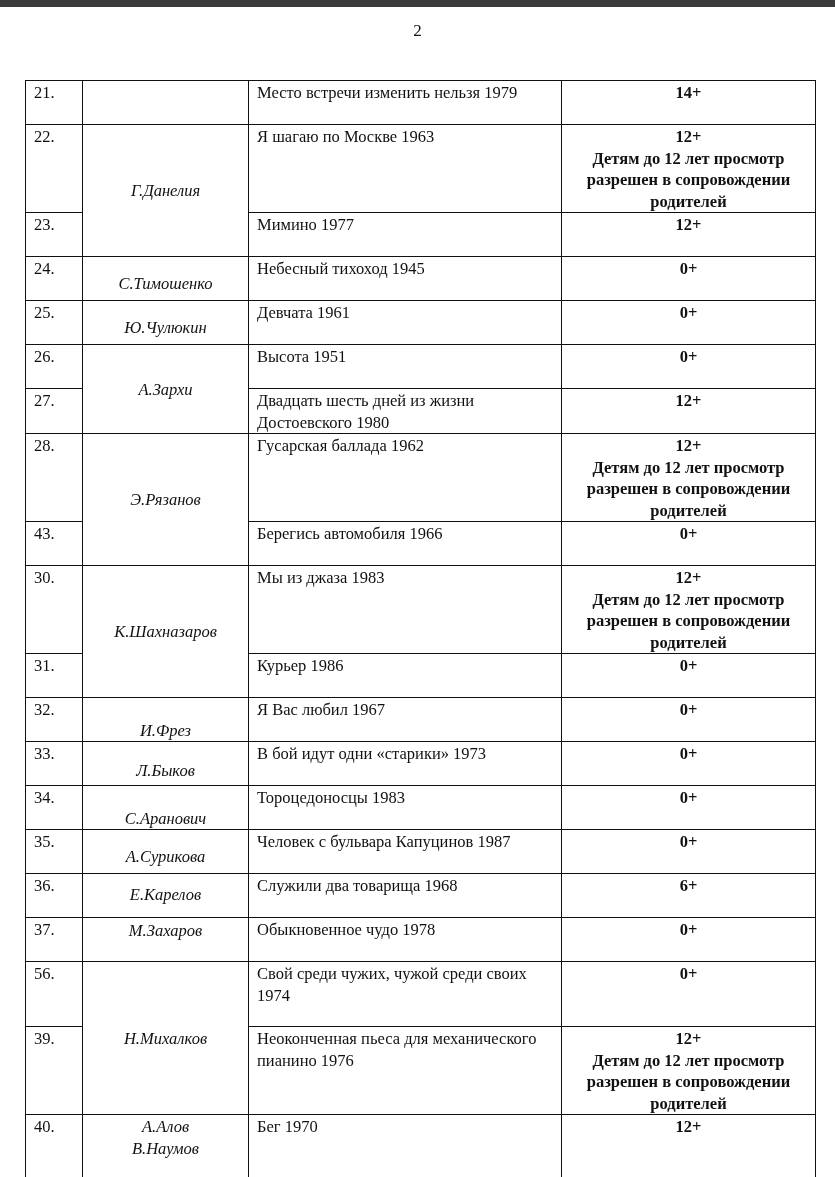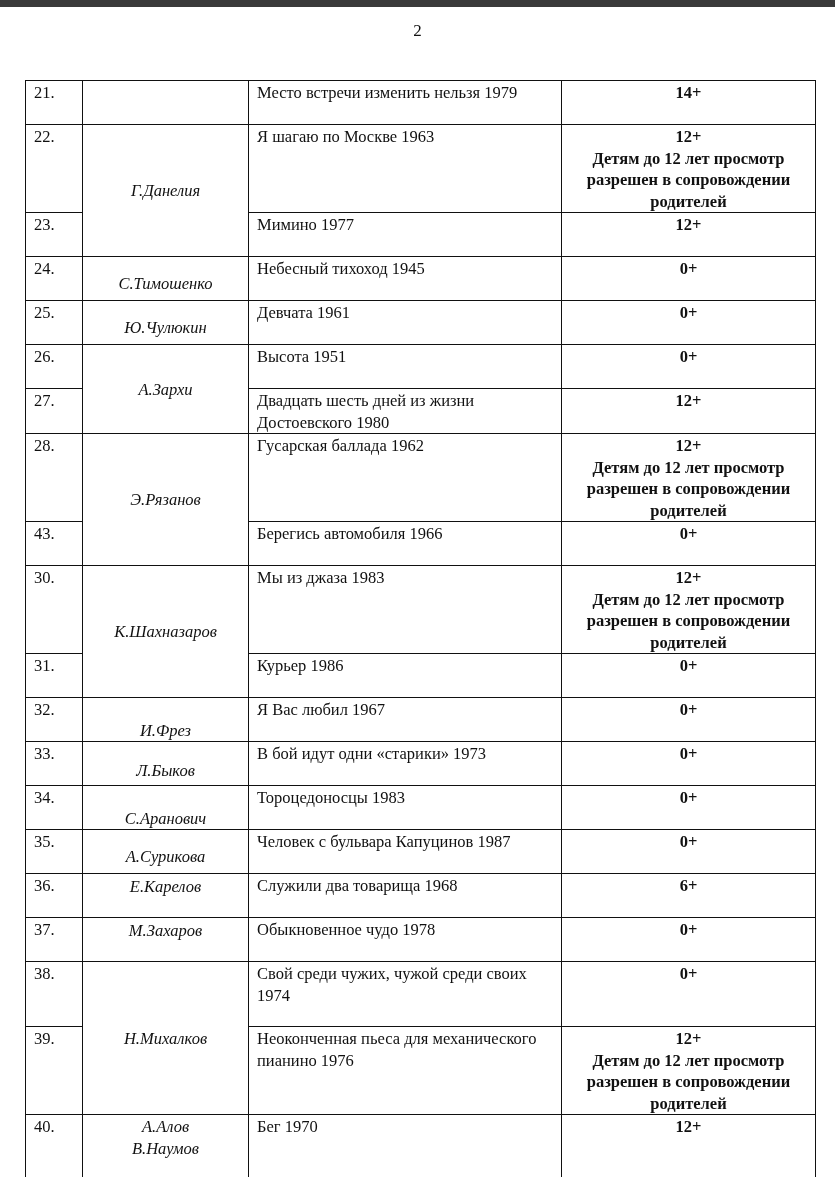--- a/index.html
+++ b/index.html
@@ -113,32 +113,32 @@
       <td class="age">0+</td>
     </tr>
     <tr style="height:44px">
       <td class="num">35.</td>
       <td class="dir" style="vertical-align:bottom;padding-bottom:6px">А.Сурикова</td>
       <td class="title">Человек с бульвара Капуцинов 1987</td>
       <td class="age">0+</td>
     </tr>
     <tr style="height:44px">
       <td class="num">36.</td>
-      <td class="dir" style="vertical-align:bottom;padding-bottom:20px">Е.Карелов</td>
+      <td class="dir" style="vertical-align:bottom;padding-bottom:12px">Е.Карелов</td>
       <td class="title">Служили два товарища 1968</td>
       <td class="age">6+</td>
     </tr>
     <tr style="height:44px">
       <td class="num">37.</td>
       <td class="dir" style="vertical-align:bottom;padding-bottom:20px">М.Захаров</td>
       <td class="title">Обыкновенное чудо 1978</td>
       <td class="age">0+</td>
     </tr>
     <tr style="height:65px">
-      <td class="num">38.</td>
+      <td class="num">56.</td>
       <td class="dir" rowspan="2">Н.Михалков</td>
       <td class="title">Свой среди чужих, чужой среди своих 1974</td>
       <td class="age">0+</td>
     </tr>
     <tr style="height:87px">
       <td class="num">39.</td>
       <td class="title">Неоконченная пьеса для механического пианино 1976</td>
       <td class="age">
         <span class="note">12+</span>
         <span class="note">Детям до 12 лет просмотр разрешен в сопровождении родителей</span>

